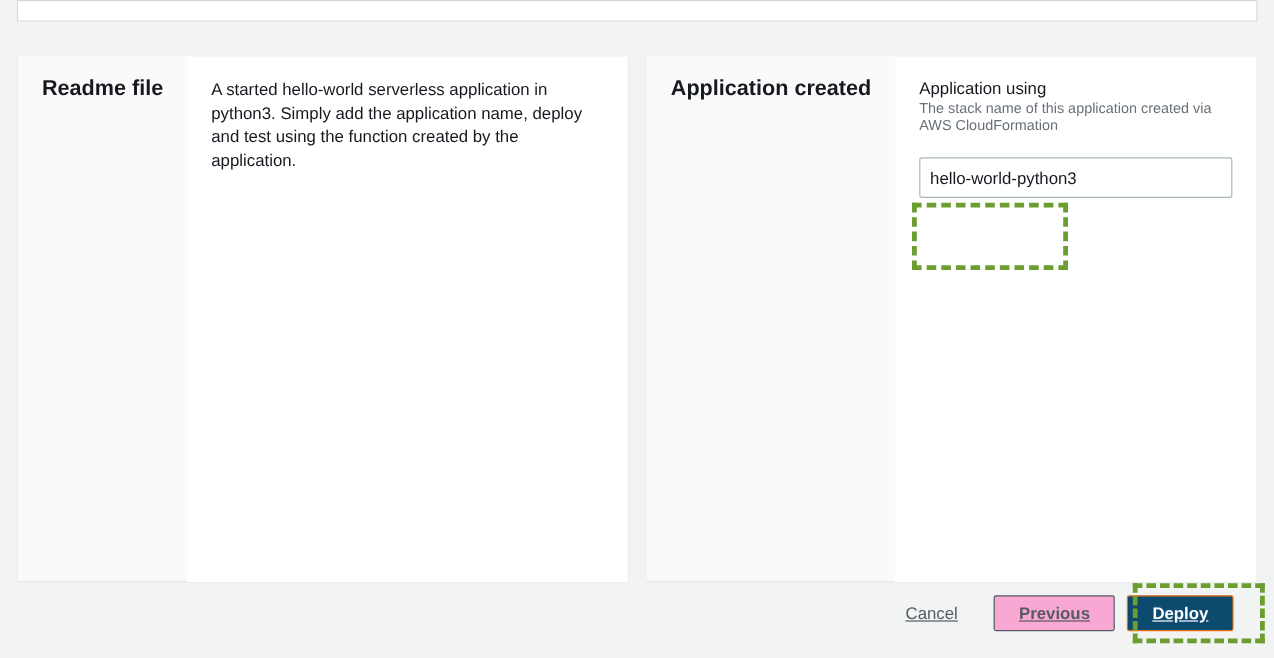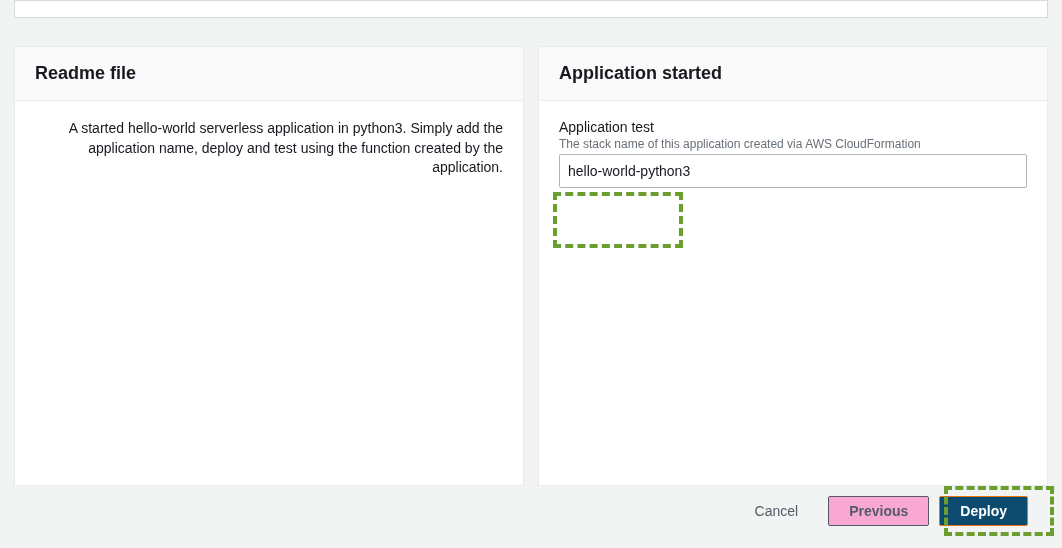--- a/index.html
+++ b/index.html
@@ -25,55 +25,54 @@
     }
     .two-col {
       display: flex;
       gap: 14px;
     }
     .panel {
       background: #fff;
       border: 1px solid #eaeded;
       flex: 1;
       display: flex;
-      flex-direction: column;
+      flex-direction: row;
     }
     .panel-header {
       padding: 16px 20px;
       background: #fafafa;
       border-bottom: 1px solid #eaeded;
     }
     .panel-header h2 {
       font-size: 18px;
       font-weight: 700;
       color: #16191f;
     }
     .panel-body {
       padding: 18px 20px;
       flex: 1;
     }
     .readme-text {
       font-size: 14px;
       line-height: 1.4;
       color: #16191f;
-      text-align: right;
     }
     .form-group {
       margin-bottom: 16px;
     }
     .form-label {
       display: block;
       font-size: 14px;
       color: #16191f;
       margin-bottom: 2px;
     }
     .form-hint {
       font-size: 12px;
       color: #687078;
-      margin-bottom: 3px;
+      margin-bottom: 20px;
     }
     .form-input {
       width: 100%;
       padding: 16px 8px;
       font-size: 14px;
       border: 1px solid #aab7b8;
       border-radius: 2px;
       color: #16191f;
       height: 30px;
     }
@@ -85,20 +84,21 @@
       align-items: center;
     }
     .btn {
       padding: 6px 20px;
       font-size: 14px;
       border-radius: 2px;
       cursor: pointer;
       font-weight: 700;
       border: none;
       background: none;
+      text-decoration: underline;
     }
     .btn-link {
       color: #545b64;
       background: transparent;
       border: none;
       font-weight: 400;
     }
     .btn-normal {
       color: #545b64;
       background: #f9a8d4;
@@ -135,25 +135,25 @@
       <div class="panel-header">
         <h2>Readme file</h2>
       </div>
       <div class="panel-body">
         <p class="readme-text">A started hello-world serverless application in python3. Simply add the application name, deploy and test using the function created by the application.</p>
       </div>
     </div>
 
     <div class="panel right-panel">
       <div class="panel-header">
-        <h2>Application started</h2>
+        <h2>Application created</h2>
       </div>
       <div class="panel-body">
         <div class="form-group">
-          <label class="form-label">Application test</label>
+          <label class="form-label">Application using</label>
           <div class="form-hint">The stack name of this application created via AWS CloudFormation</div>
           <input type="text" class="form-input" value="hello-world-python3" style="">
         </div>
         <div class="rel-wrapper">
           <div class="form-group">
           </div>
           <div class="highlight-box" style="left:-6px; top:-12px; width:130px; height:56px;"></div>
         </div>
       </div>
     </div>

